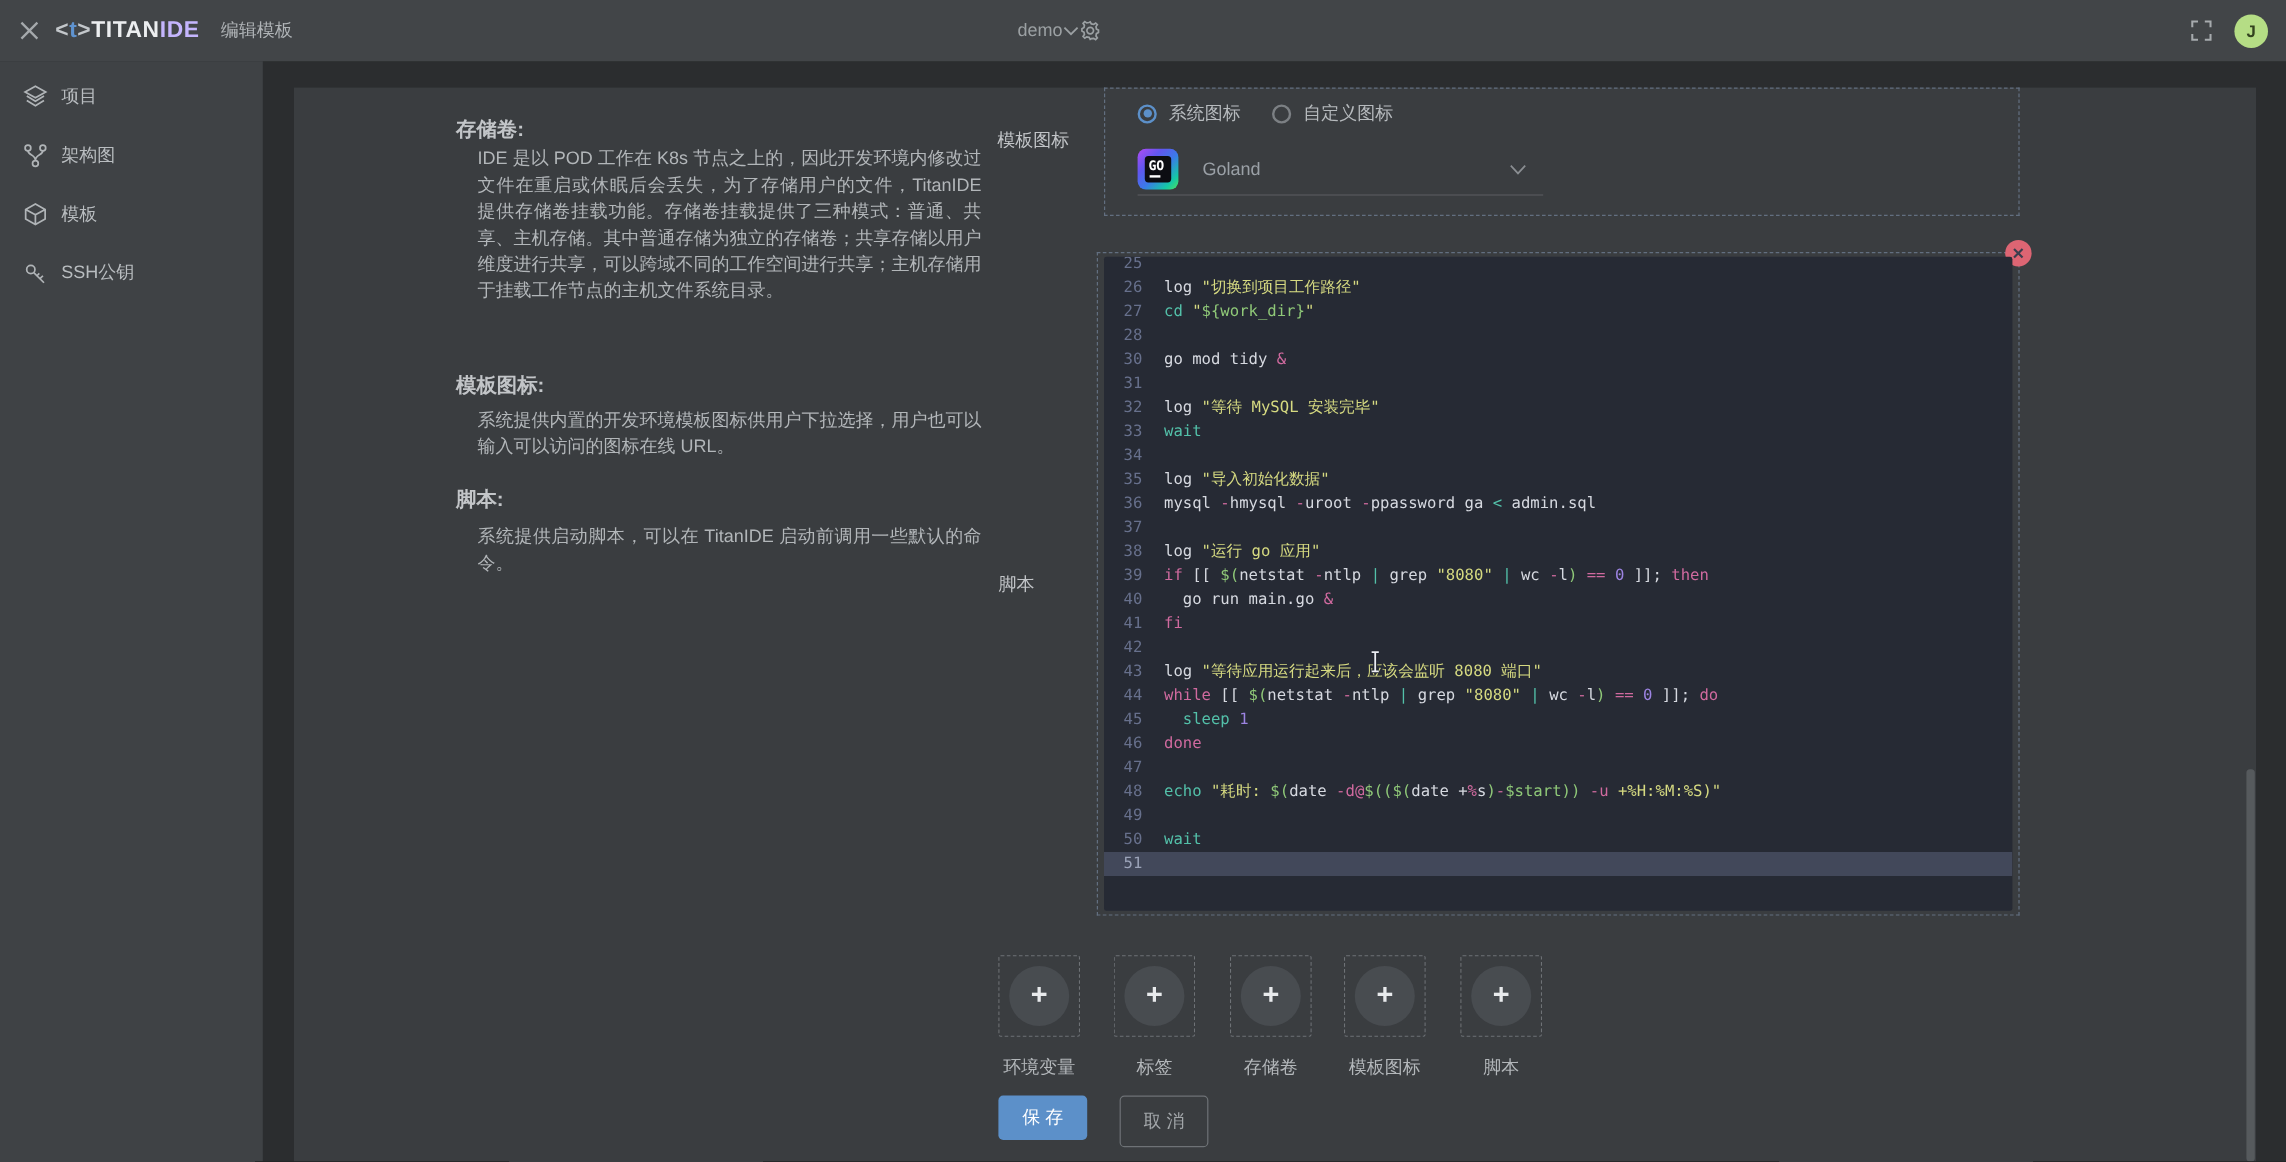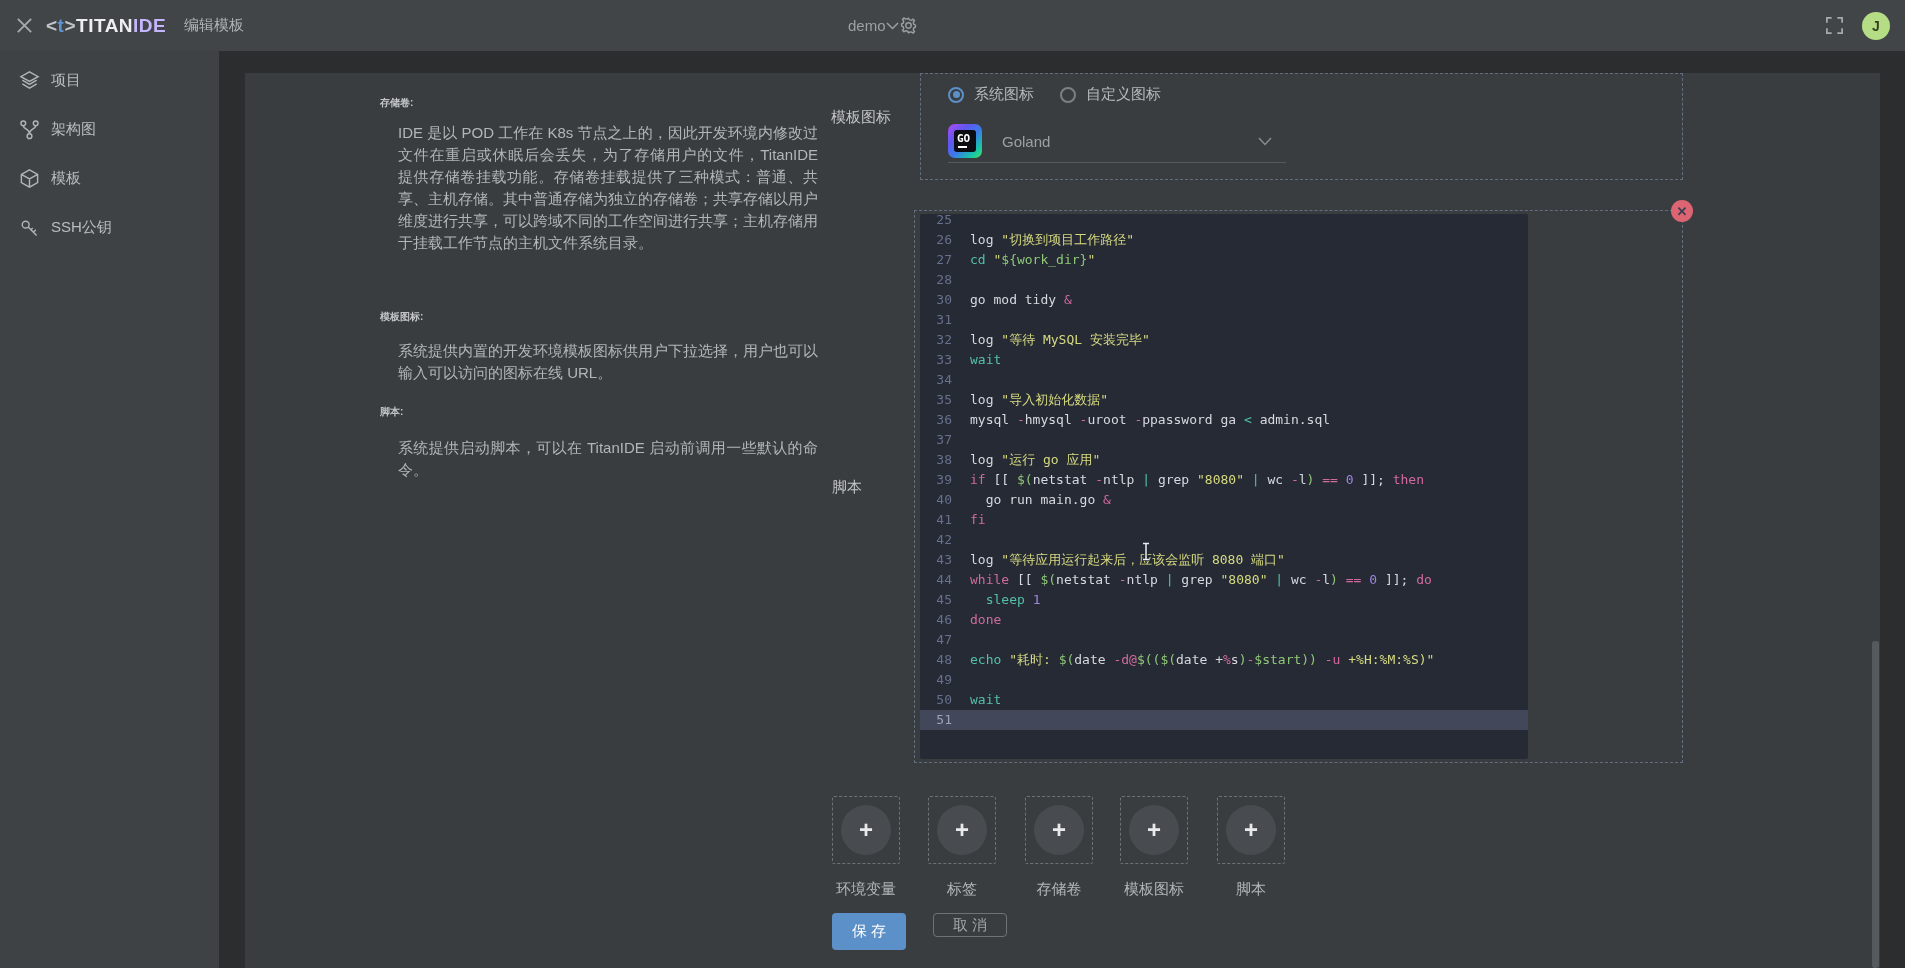--- a/index.html
+++ b/index.html
@@ -18,21 +18,21 @@
   .avatar{width:28px;height:28px;border-radius:50%;background:#b5dd85;color:#33421f;font-weight:bold;
           font-size:14px;display:flex;align-items:center;justify-content:center;}
   
   .sidebar{position:absolute;left:0;top:51px;width:219px;height:917px;background:#3f4245;}
   .sb-item{position:absolute;left:0;width:219px;height:34px;display:flex;align-items:center;gap:11px;
            padding-left:19px;box-sizing:border-box;cursor:pointer;color:#b9bdc0;font-size:15px;}
   .sb-item svg{flex:0 0 auto;}
   
   .panel{position:absolute;left:245px;top:73px;width:1635px;height:895px;background:#3a3d40;}
   
-  .help-h{position:absolute;font-size:10px;color:#c2c5c8;font-weight:bold;}
+  .help-h{position:absolute;font-size:17px;color:#c2c5c8;font-weight:bold;}
   .help-b{position:absolute;font-size:15px;line-height:22px;color:#b2b6b9;width:420px;text-align:justify;}
   
   .fld-label{position:absolute;font-size:15px;color:#c2c5c8;}
   
   .icon-block{position:absolute;left:920px;top:73px;width:763px;height:107px;
               border:1px dashed rgba(132,152,182,.55);box-sizing:border-box;}
   .radio-row{position:absolute;left:27px;top:11px;display:flex;align-items:center;gap:26px;}
   .radio{display:flex;align-items:center;gap:10px;cursor:pointer;font-size:15px;color:#b6babd;}
   .rdot{width:16px;height:16px;border-radius:50%;box-sizing:border-box;}
   .rdot.on{border:2px solid #5c90c9;display:flex;align-items:center;justify-content:center;}
@@ -47,42 +47,42 @@
                font-family:"DejaVu Sans Mono",monospace;}
   .go-box i{position:absolute;left:4px;bottom:4px;width:9px;height:2px;background:#fff;}
   .select .sel-text{font-size:15px;color:#9aa0a6;}
   .select .chev{margin-left:auto;margin-right:14px;}
   
   .script-block{position:absolute;left:914px;top:210px;width:769px;height:553px;
                 border:1px dashed rgba(132,152,182,.55);box-sizing:border-box;}
   .del-badge{position:absolute;right:-11px;top:-11px;width:22px;height:22px;border-radius:50%;
              background:#dd6573;color:#3a3e4e;font-size:13px;font-weight:bold;display:flex;
              align-items:center;justify-content:center;cursor:pointer;}
-  .editor{position:absolute;left:5px;top:3px;width:608px;height:545px;background:#262a34;
+  .editor{position:absolute;left:5px;top:3px;width:757px;height:545px;background:#262a34;
           border-radius:2px;overflow:hidden;font-family:"DejaVu Sans Mono",monospace;font-size:13px;}
   .ed-inner{position:absolute;left:0;top:-4px;width:100%;}
   .cl{display:flex;height:20px;line-height:20px;white-space:pre;}
   .cl .ln{flex:0 0 50px;text-align:right;padding-right:18px;color:#67708c;box-sizing:border-box;}
   .cl .cd{flex:1;}
   .cl.cur{background:#42485a;}
   .cl.cur .ln{color:#9ba3b8;}
   .t-f{color:#d6d9e0}.t-s{color:#d6da81}.t-k{color:#d06a9f}.t-c{color:#53c0a9}.t-v{color:#8fc878}.t-n{color:#9d84e3}
   
   .ibeam{position:absolute;left:1140px;top:542px;}
   
   .add-col{position:absolute;top:796px;width:68px;text-align:center;}
   .add-btn{width:68px;height:68px;border:1px dashed #6e7276;border-radius:2px;box-sizing:border-box;
            display:flex;align-items:center;justify-content:center;cursor:pointer;background:transparent;}
   .add-circle{width:50px;height:50px;border-radius:50%;background:#484c50;color:#e8eaec;font-size:24px;
               font-weight:bold;display:flex;align-items:center;justify-content:center;line-height:1;}
   .add-label{margin-top:16px;font-size:15px;color:#b3b7ba;white-space:nowrap;}
   
   .btn-save{position:absolute;left:832px;top:913px;width:74px;height:37px;background:#5c90c9;border:none;
             border-radius:4px;color:#fff;font-size:15px;cursor:pointer;font-family:inherit;}
-  .btn-cancel{position:absolute;left:933px;top:913px;width:74px;height:24px;background:transparent;
+  .btn-cancel{position:absolute;left:933px;top:913px;width:74px;height:43px;background:transparent;
               border:1px solid #6e7276;border-radius:4px;color:#a2a6a9;font-size:15px;cursor:pointer;font-family:inherit;}
   
   .scroll-thumb{position:absolute;left:1872px;top:641px;width:7px;height:327px;background:#565a5d;border-radius:3px;}
 </style>
 </head>
 <body>
 
 <div class="page">
 
   <div class="topbar">

